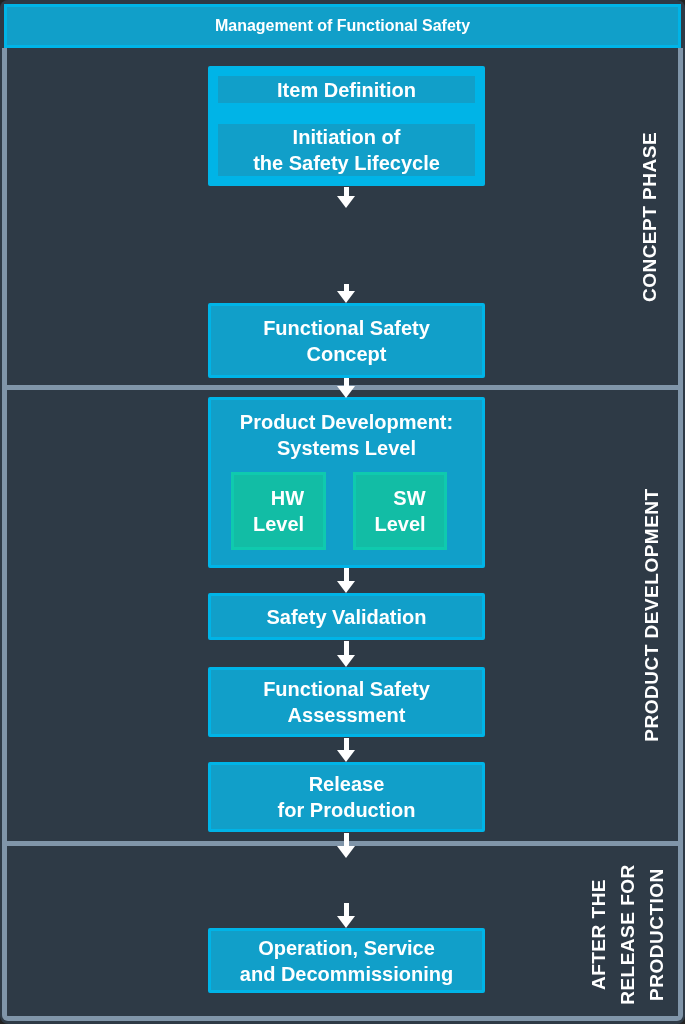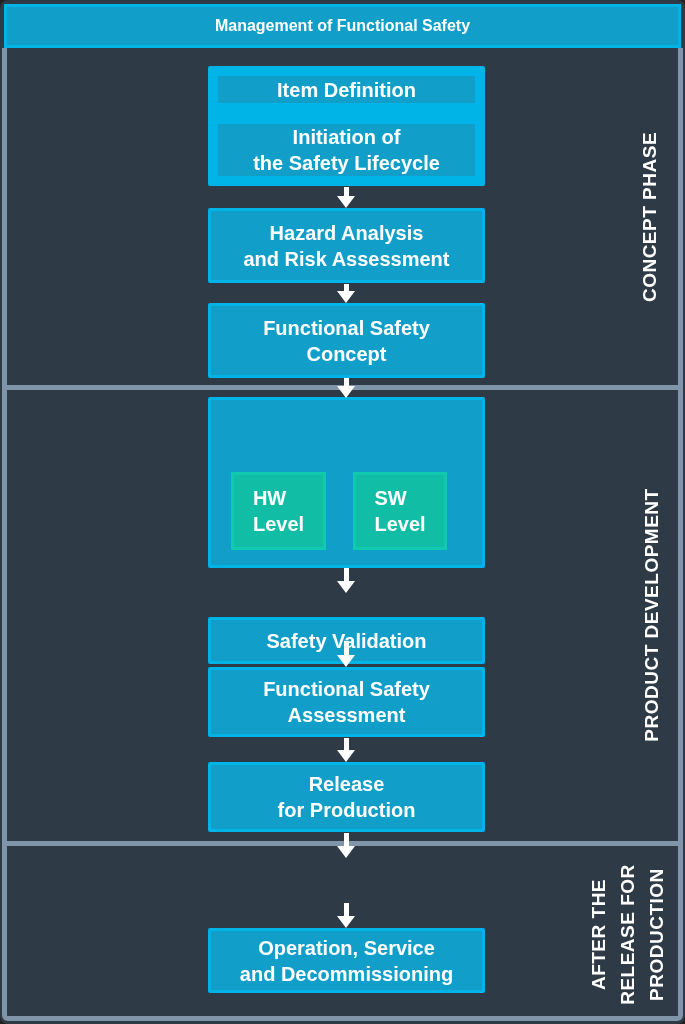--- a/index.html
+++ b/index.html
@@ -65,21 +65,21 @@
   .panel-bottom{flex:1;margin-top:17px;}
   .systems-title{
     text-align:center;padding-top:9px;
     font-size:20px;font-weight:bold;line-height:26px;white-space:pre-line;
   }
   .greenbox{
     position:absolute;
     background:var(--green-fill);
     border:3px solid var(--green-border);
     display:flex;align-items:center;justify-content:center;
-    text-align:left;
+    text-align:right;
   }
   .systems{display:block;}
   .arrow{
     position:absolute;width:18px;
     display:flex;flex-direction:column;align-items:center;
     z-index:3;
   }
   .arrow-stem{width:5px;flex:1;background:var(--text);}
   .arrow-head{
     width:0;height:0;
@@ -123,57 +123,55 @@
       <span class="box-label">Initiation of
 the Safety Lifecycle</span>
     </div>
   </div>
 
   <div class="arrow" style="left:337px;top:187px;height:21px;">
     <div class="arrow-stem"></div>
       <div class="arrow-head"></div>
   </div>
 
-  <div class="box" style="left:208px;top:208px;width:277px;height:75px;">
-    <span class="box-label">Hazard Analysis
-and Risk Assessment</span>
-  </div>
 
   <div class="arrow" style="left:337px;top:284px;height:19px;">
     <div class="arrow-stem"></div>
       <div class="arrow-head"></div>
   </div>
 
   <div class="box" style="left:208px;top:303px;width:277px;height:75px;">
     <span class="box-label">Functional Safety
 Concept</span>
   </div>
 
   <div class="arrow" style="left:337px;top:378px;height:20px;">
     <div class="arrow-stem"></div>
       <div class="arrow-head"></div>
   </div>
 
   <div class="box systems" style="left:208px;top:397px;width:277px;height:171px;">
+    <div class="systems-title">Product Development:
+Systems Level</div>
     <div class="greenbox" style="left:20px;top:72px;width:95px;height:78px;">
       <span class="box-label">HW
 Level</span>
     </div>
     <div class="greenbox" style="left:142px;top:72px;width:94px;height:78px;">
       <span class="box-label">SW
 Level</span>
     </div>
   </div>
 
   <div class="arrow" style="left:337px;top:568px;height:25px;">
     <div class="arrow-stem"></div>
       <div class="arrow-head"></div>
   </div>
 
-  <div class="box" style="left:208px;top:593px;width:277px;height:47px;margin-top:24px;">
+  <div class="box" style="left:208px;top:593px;width:277px;height:47px;">
     <span class="box-label">Safety Validation</span>
   </div>
 
   <div class="arrow" style="left:337px;top:641px;height:26px;">
     <div class="arrow-stem"></div>
       <div class="arrow-head"></div>
   </div>
 
   <div class="box" style="left:208px;top:667px;width:277px;height:70px;">
     <span class="box-label">Functional Safety

